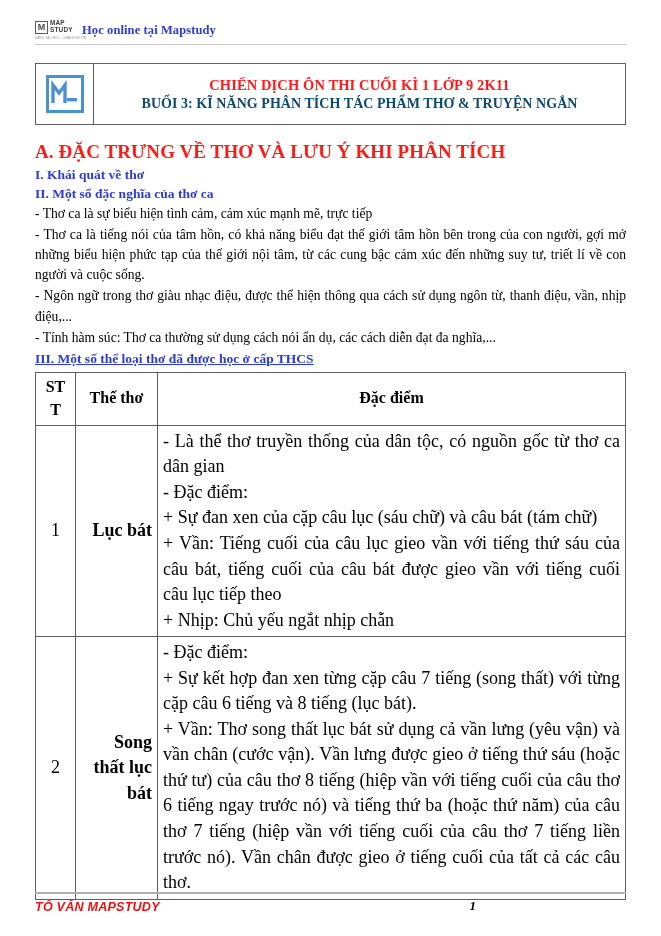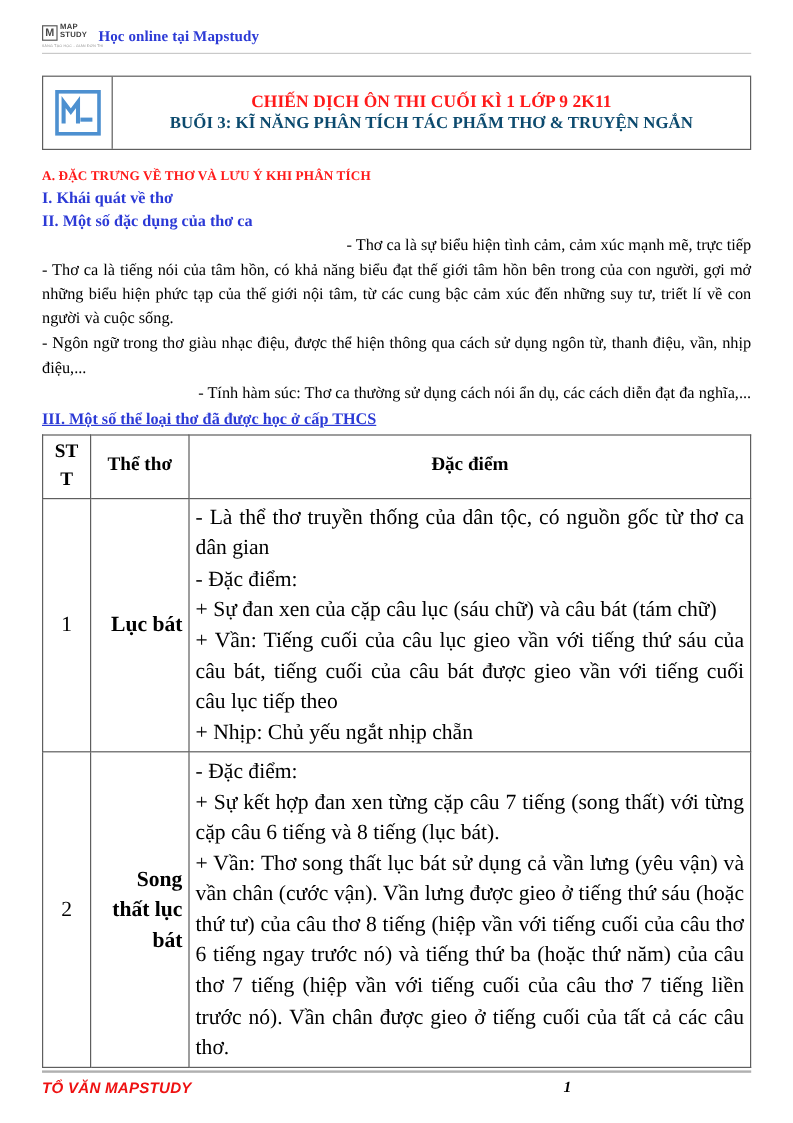--- a/index.html
+++ b/index.html
@@ -137,40 +137,40 @@
     letter-spacing: .05px;
     white-space: nowrap;
   }
 
   
   .content { margin-top: 16px; }
 
   .h-a {
     color: #ff1a1a;
     font-weight: bold;
-    font-size: 11px;
+    font-size: 19px;
     margin: 0 0 4px 0;
     letter-spacing: .1px;
   }
   .h-roman {
     color: #2c3ad6;
     font-weight: bold;
     font-size: 13.5px;
     margin: 3px 0 2px 0;
   }
   .h-roman.underline { text-decoration: underline; }
 
   p.para {
     margin: 0 0 1px 0;
     font-size: 13.6px;
     line-height: 1.48;
     text-align: justify;
     text-justify: inter-word;
   }
-  p.para.nojust { text-align: right; margin-left: 24px; }
+  p.para.nojust { text-align: left; }
 
   
   table.poem-table {
     width: 100%;
     border-collapse: collapse;
     margin-top: 5px;
     table-layout: fixed;
   }
   table.poem-table th,
   table.poem-table td {
@@ -265,21 +265,21 @@
       <div class="title-line2">BUỔI 3: KĨ NĂNG PHÂN TÍCH TÁC PHẨM THƠ &amp; TRUYỆN NGẮN</div>
     </div>
   </div>
 
   <div class="content">
 
     <div class="h-a">A. ĐẶC TRƯNG VỀ THƠ VÀ LƯU Ý KHI PHÂN TÍCH</div>
 
     <div class="h-roman">I. Khái quát về thơ</div>
 
-    <div class="h-roman">II. Một số đặc dụng của thơ ca</div>
+    <div class="h-roman">II. Một số đặc nghĩa của thơ ca</div>
     <p class="para nojust">- Thơ ca là sự biểu hiện tình cảm, cảm xúc mạnh mẽ, trực tiếp</p>
     <p class="para">- Thơ ca là tiếng nói của tâm hồn, có khả năng biểu đạt thế giới tâm hồn bên trong của con người, gợi mở những biểu hiện phức tạp của thế giới nội tâm, từ các cung bậc cảm xúc đến những suy tư, triết lí về con người và cuộc sống.</p>
     <p class="para">- Ngôn ngữ trong thơ giàu nhạc điệu, được thể hiện thông qua cách sử dụng ngôn từ, thanh điệu, vần, nhịp điệu,...</p>
     <p class="para nojust">- Tính hàm súc: Thơ ca thường sử dụng cách nói ẩn dụ, các cách diễn đạt đa nghĩa,...</p>
 
     <div class="h-roman underline">III. Một số thể loại thơ đã được học ở cấp THCS</div>
 
     <table class="poem-table">
       <colgroup>
         <col class="col-stt">

